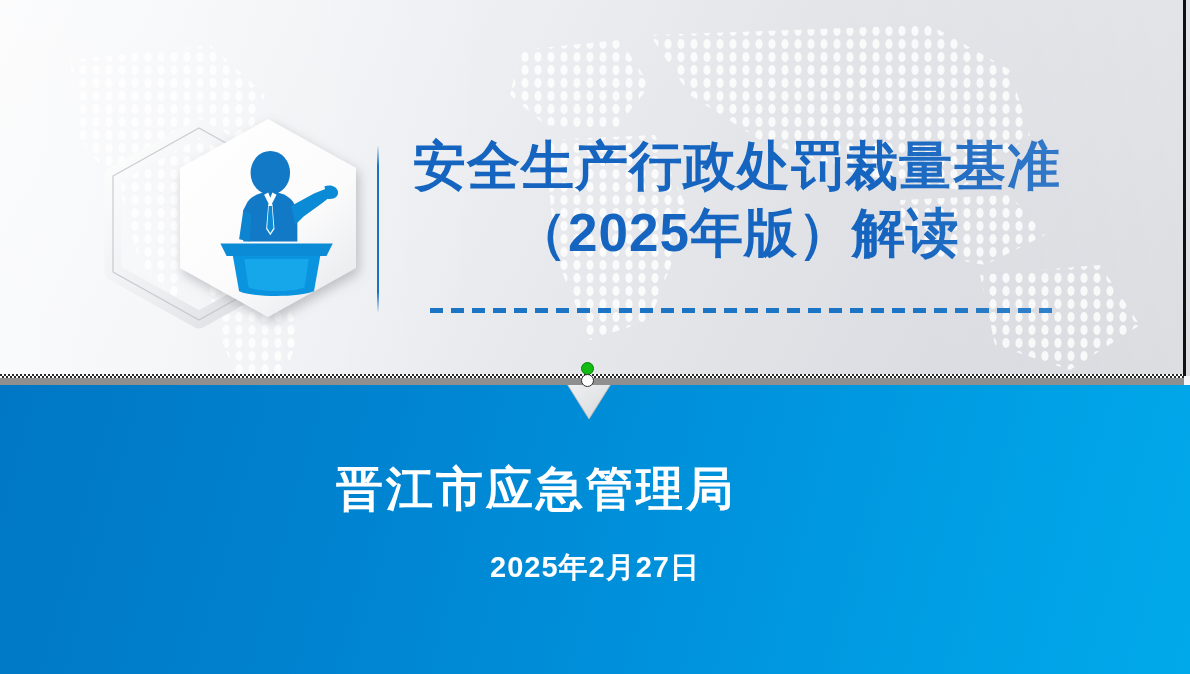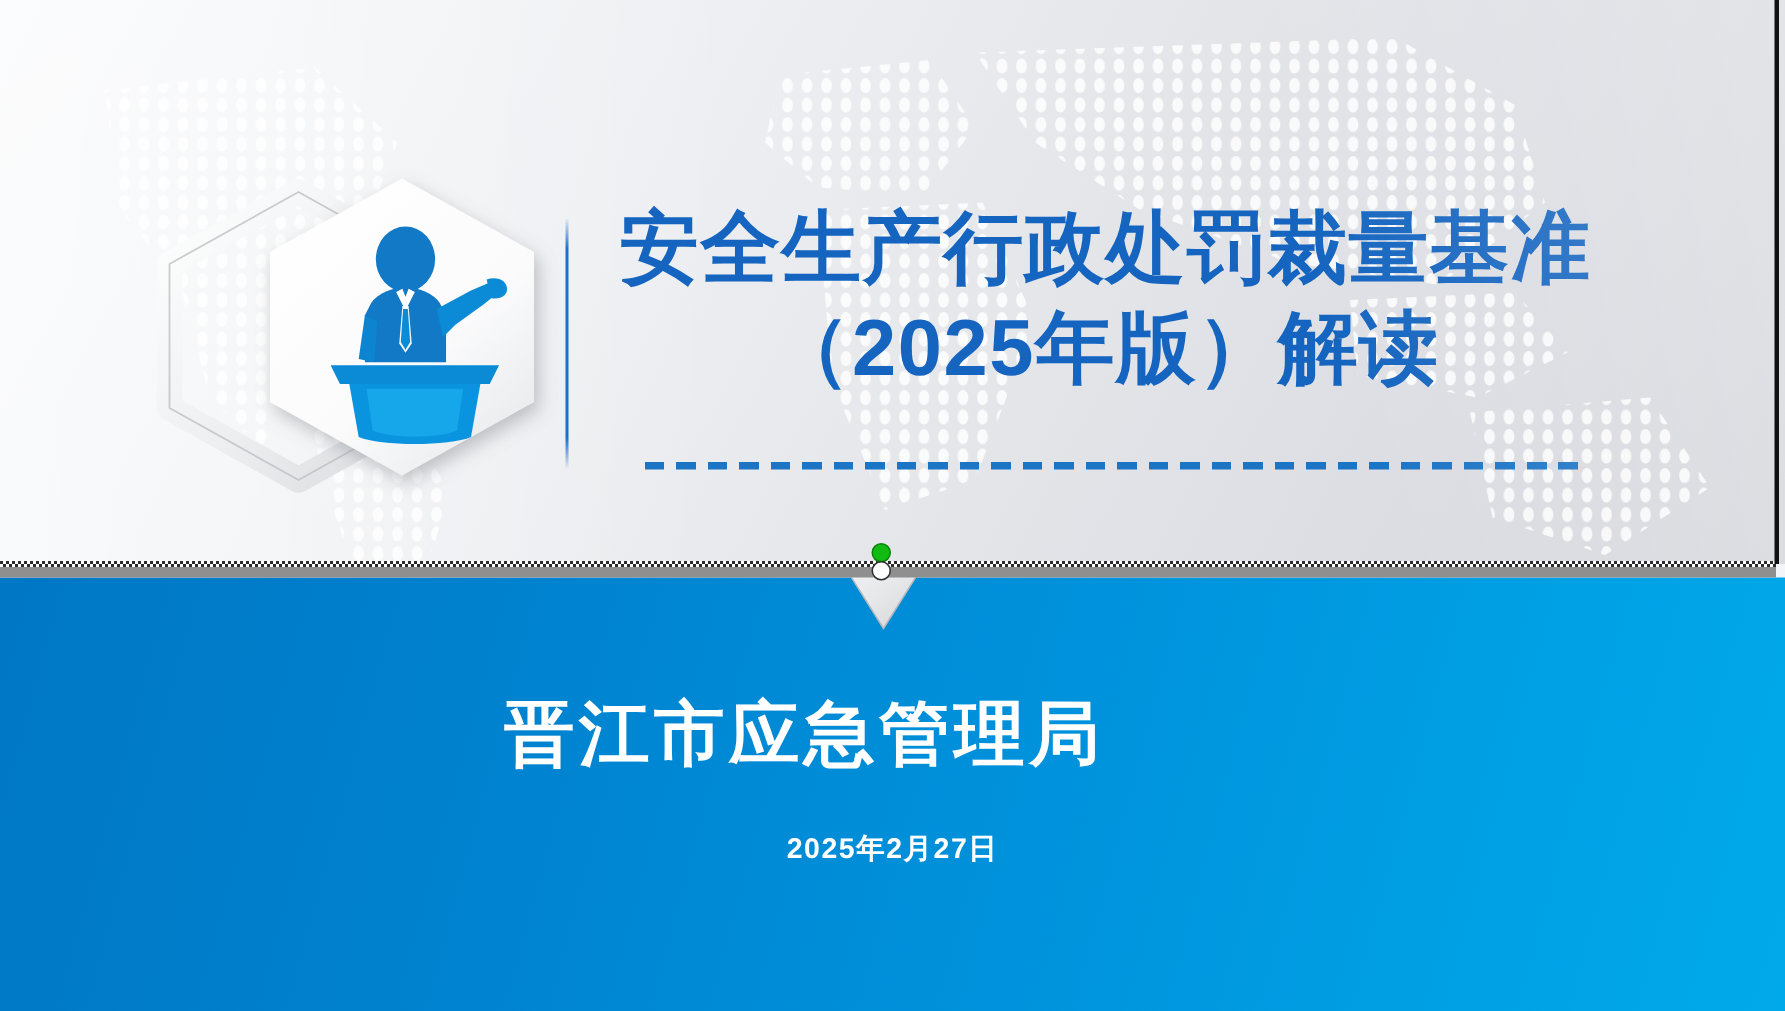--- a/index.html
+++ b/index.html
@@ -204,21 +204,21 @@
     letter-spacing: 3px;
   }
   .org-date {
     position: absolute;
     left: 0;
     top: 165px;
     width: 1190px;
     text-align: center;
     color: #ffffff;
     font-weight: bold;
-    font-size: 19px;
+    font-size: 29px;
     line-height: 34px;
     letter-spacing: 1px;
   }
 </style>
 </head>
 <body>
 
 <div id="slide">
 
   <div class="top-half">

